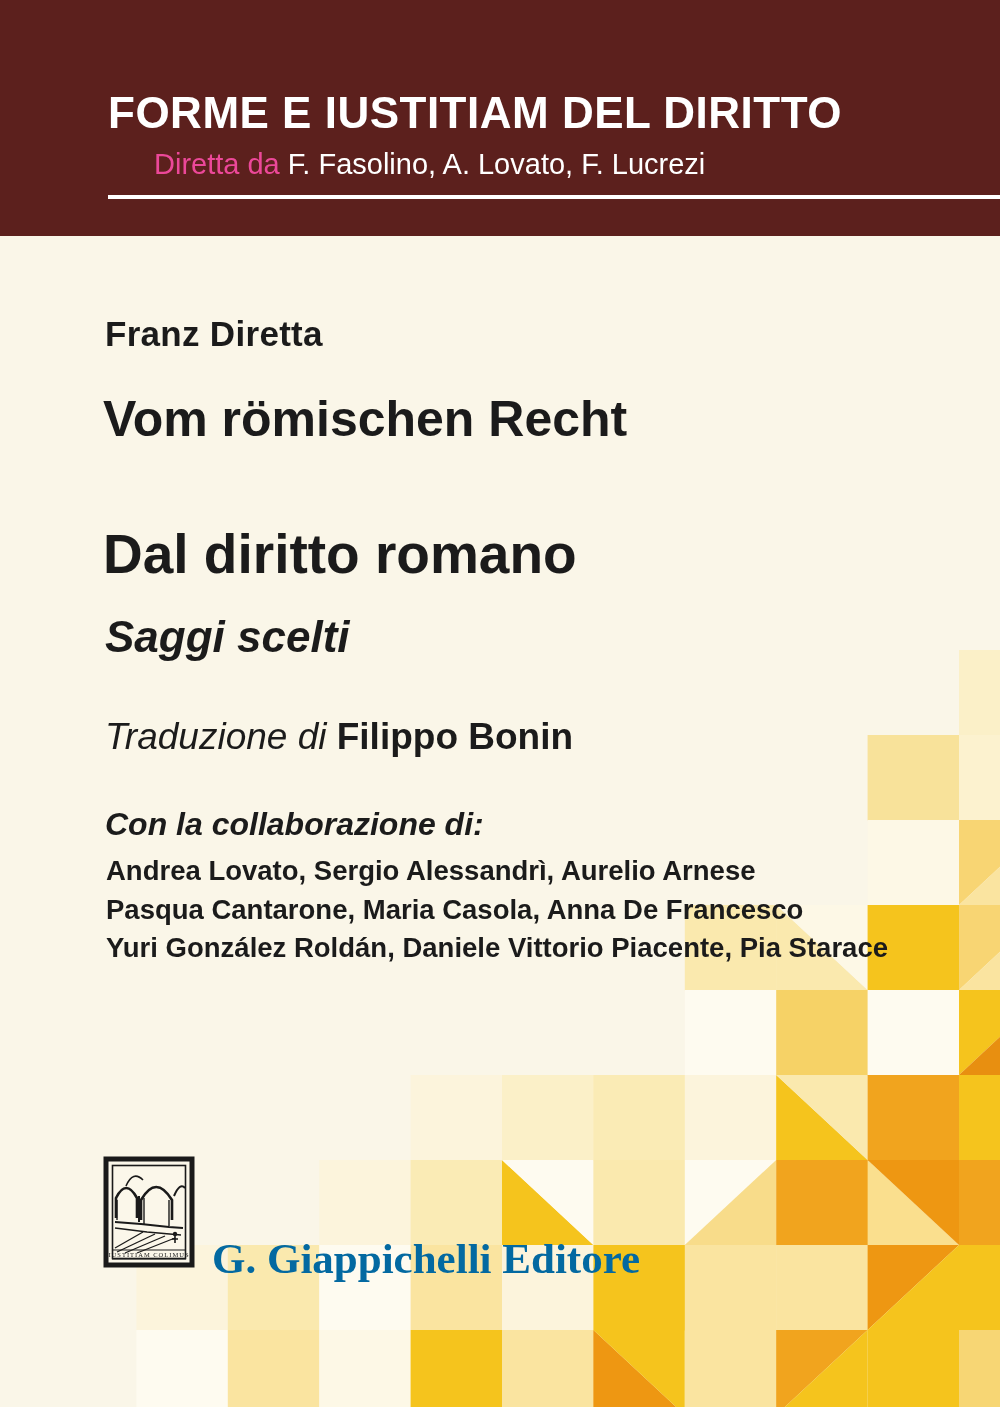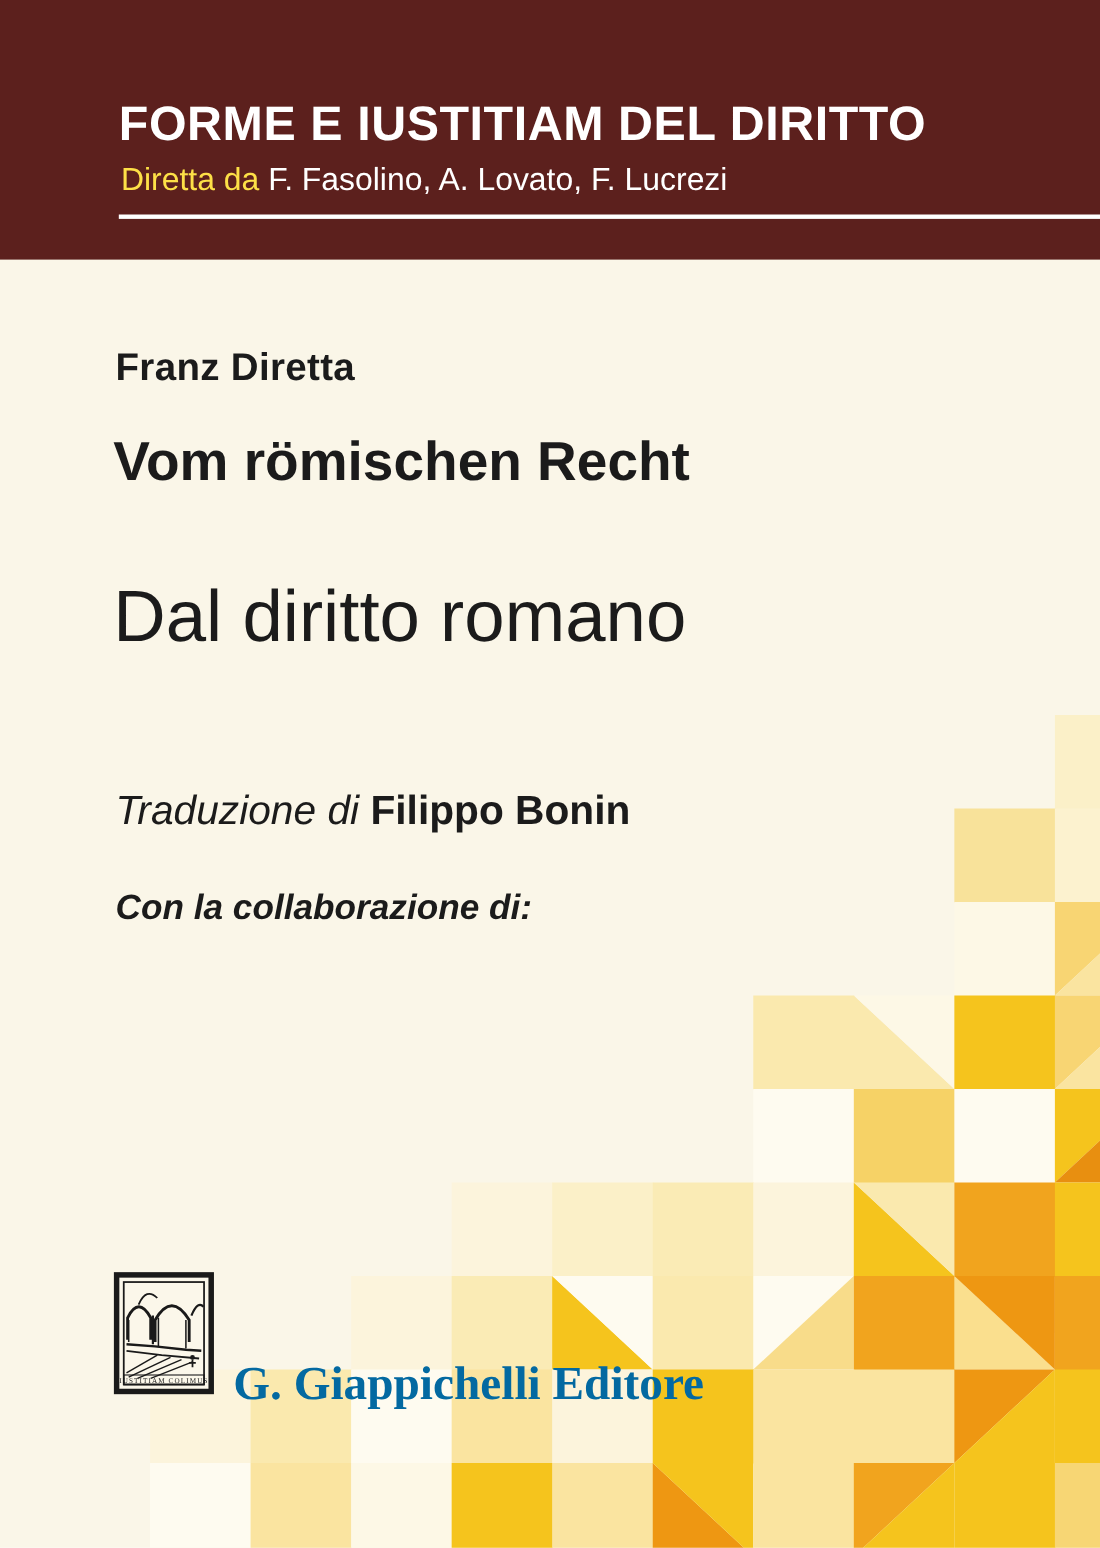--- a/index.html
+++ b/index.html
@@ -28,21 +28,21 @@
   }
   .directed-prefix{font-weight:400;}
   .directed-names{color:#FFFFFF;font-weight:400;margin-top:43px;}
   .band-rule{
     position:absolute;left:108px;top:195px;width:892px;height:4px;
   }
   
   .txt{position:absolute;z-index:3;color:#1B1B1B;white-space:nowrap;margin:0;}
   .author       {left:105px;top:314px;font-size:35px;font-weight:bold;letter-spacing:.3px;}
   .orig-title   {left:103px;top:390px;font-size:50px;font-weight:bold;}
-  .main-title   {left:103px;top:522px;font-size:66px;font-weight:normal;text-align:right;}
+  .main-title   {left:103px;top:522px;font-size:55px;font-weight:bold;text-align:right;}
   .subtitle     {left:105px;top:612px;font-size:44px;font-style:italic;font-weight:600;}
   .translation  {left:105px;top:716px;font-size:37px;}
   .translation .t-prefix{font-style:italic;font-weight:400;}
   .translation .t-name{font-weight:bold;}
   .collab-label {left:105px;top:806px;font-size:32px;font-style:italic;font-weight:bold;}
   .collaborators{left:106px;top:852px;font-size:27.5px;font-weight:bold;line-height:38.5px;}
   
   .publisher-logo{position:absolute;left:103px;top:1156px;z-index:3;}
   .publisher-name{
     position:absolute;left:212px;top:1234px;z-index:3;
@@ -113,32 +113,38 @@
       <rect x="684.8000000000001" y="1330" width="91.9" height="85.5" fill="#FAE4A0"></rect>
       <polygon points="776.2,1330 867.6,1330 776.2,1415" fill="#F1A41E"></polygon>
       <polygon points="867.6,1330 867.6,1415 776.2,1415" fill="#F5C41D"></polygon>
       <rect x="867.6" y="1330" width="91.9" height="85.5" fill="#F5C41D"></rect>
       <rect x="959" y="1330" width="91.9" height="85.5" fill="#F7D674"></rect>
     </svg>
 
   <header class="series-band" style="background: rgb(92, 32, 29);">
     <h1 class="series-title" style="color: rgb(255, 255, 255);">FORME E IUSTITIAM DEL DIRITTO</h1>
     <div class="directed-line">
-      <span class="directed-prefix" style="color: #fde047;">Diretta da </span><span class="directed-names" style="color: rgb(255, 255, 255);">F. Fasolino, A. Lovato, F. Lucrezi</span>
+      <span class="directed-prefix" style="color: #ec4899; margin-left: 44px;">Diretta da </span><span class="directed-names" style="color: rgb(255, 255, 255);">F. Fasolino, A. Lovato, F. Lucrezi</span>
     </div>
     <div class="band-rule" style="background: rgb(255, 255, 255);"></div>
   </header>
 
   <p class="txt author">Franz Diretta</p>
   <p class="txt orig-title">Vom römischen Recht</p>
   <p class="txt main-title">Dal diritto romano</p>
+  <p class="txt subtitle">Saggi scelti</p>
   <p class="txt collab-label">Con la collaborazione di:</p>
   <p class="txt translation">
     <span class="t-prefix">Traduzione di </span><span class="t-name">Filippo Bonin</span>
   </p>
+  <div class="txt collaborators">
+    <div>Andrea Lovato, Sergio Alessandrì, Aurelio Arnese</div>
+    <div>Pasqua Cantarone, Maria Casola, Anna De Francesco</div>
+    <div>Yuri González Roldán, Daniele Vittorio Piacente, Pia Starace</div>
+  </div>
 
   <svg class="publisher-logo" width="92" height="112" viewBox="0 0 92 112">
     <rect x="3" y="3" width="86" height="106" fill="#FBF7EA" stroke="#1A1A1A" stroke-width="5"></rect>
     <rect x="9.5" y="9.5" width="73" height="93" fill="none" stroke="#1A1A1A" stroke-width="1.6"></rect>
 
     <path d="M13,62 L13,42 Q23,22 34,42 L34,62" fill="none" stroke="#1A1A1A" stroke-width="2.6"></path>
     <path d="M38,64 L38,44 Q53,18 69,44 L69,64" fill="none" stroke="#1A1A1A" stroke-width="2.6"></path>
     <path d="M71,40 Q77,26 82,32" fill="none" stroke="#1A1A1A" stroke-width="2"></path>
     <path d="M23,30 Q30,14 40,24" fill="none" stroke="#1A1A1A" stroke-width="1.6"></path>
 

